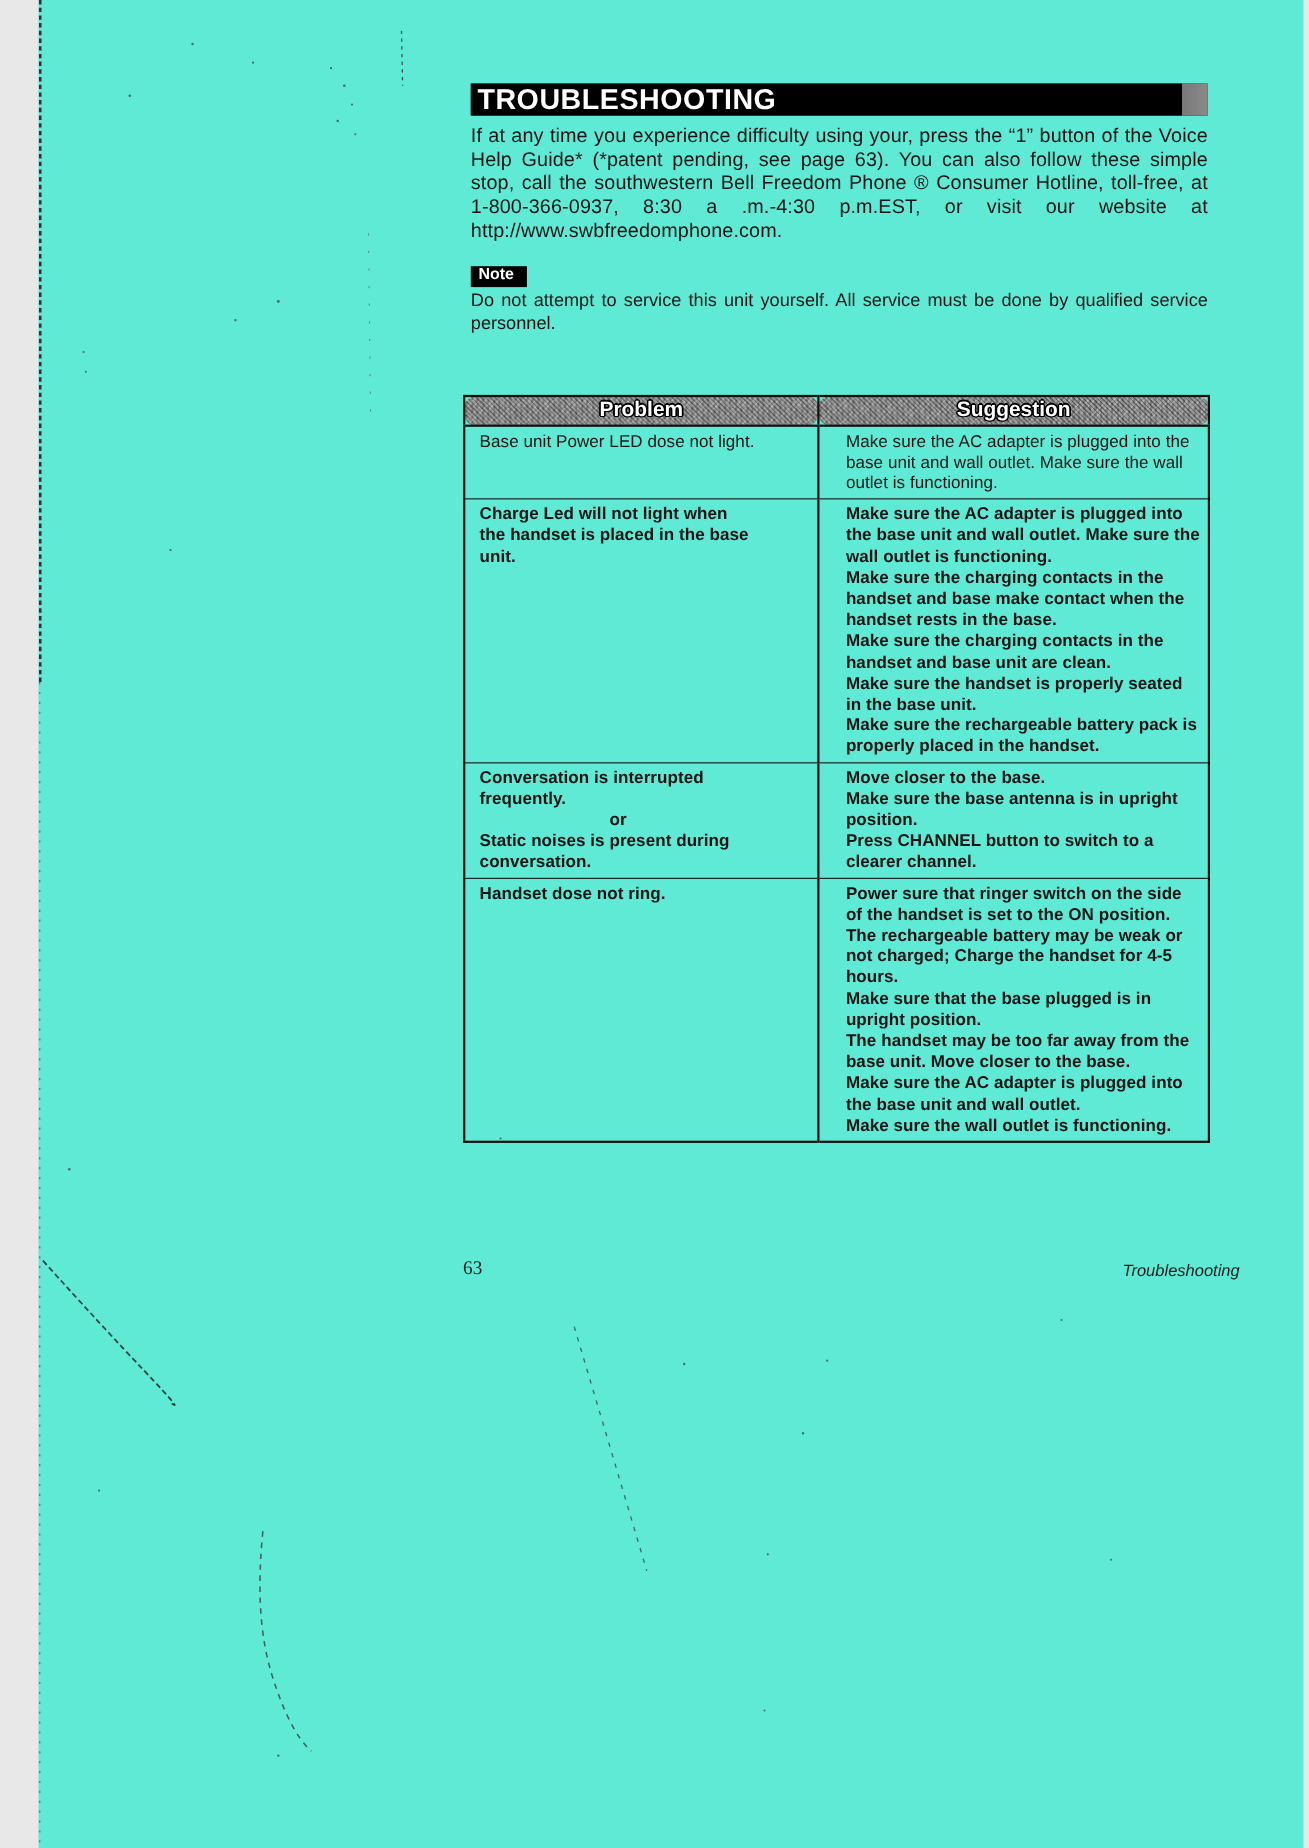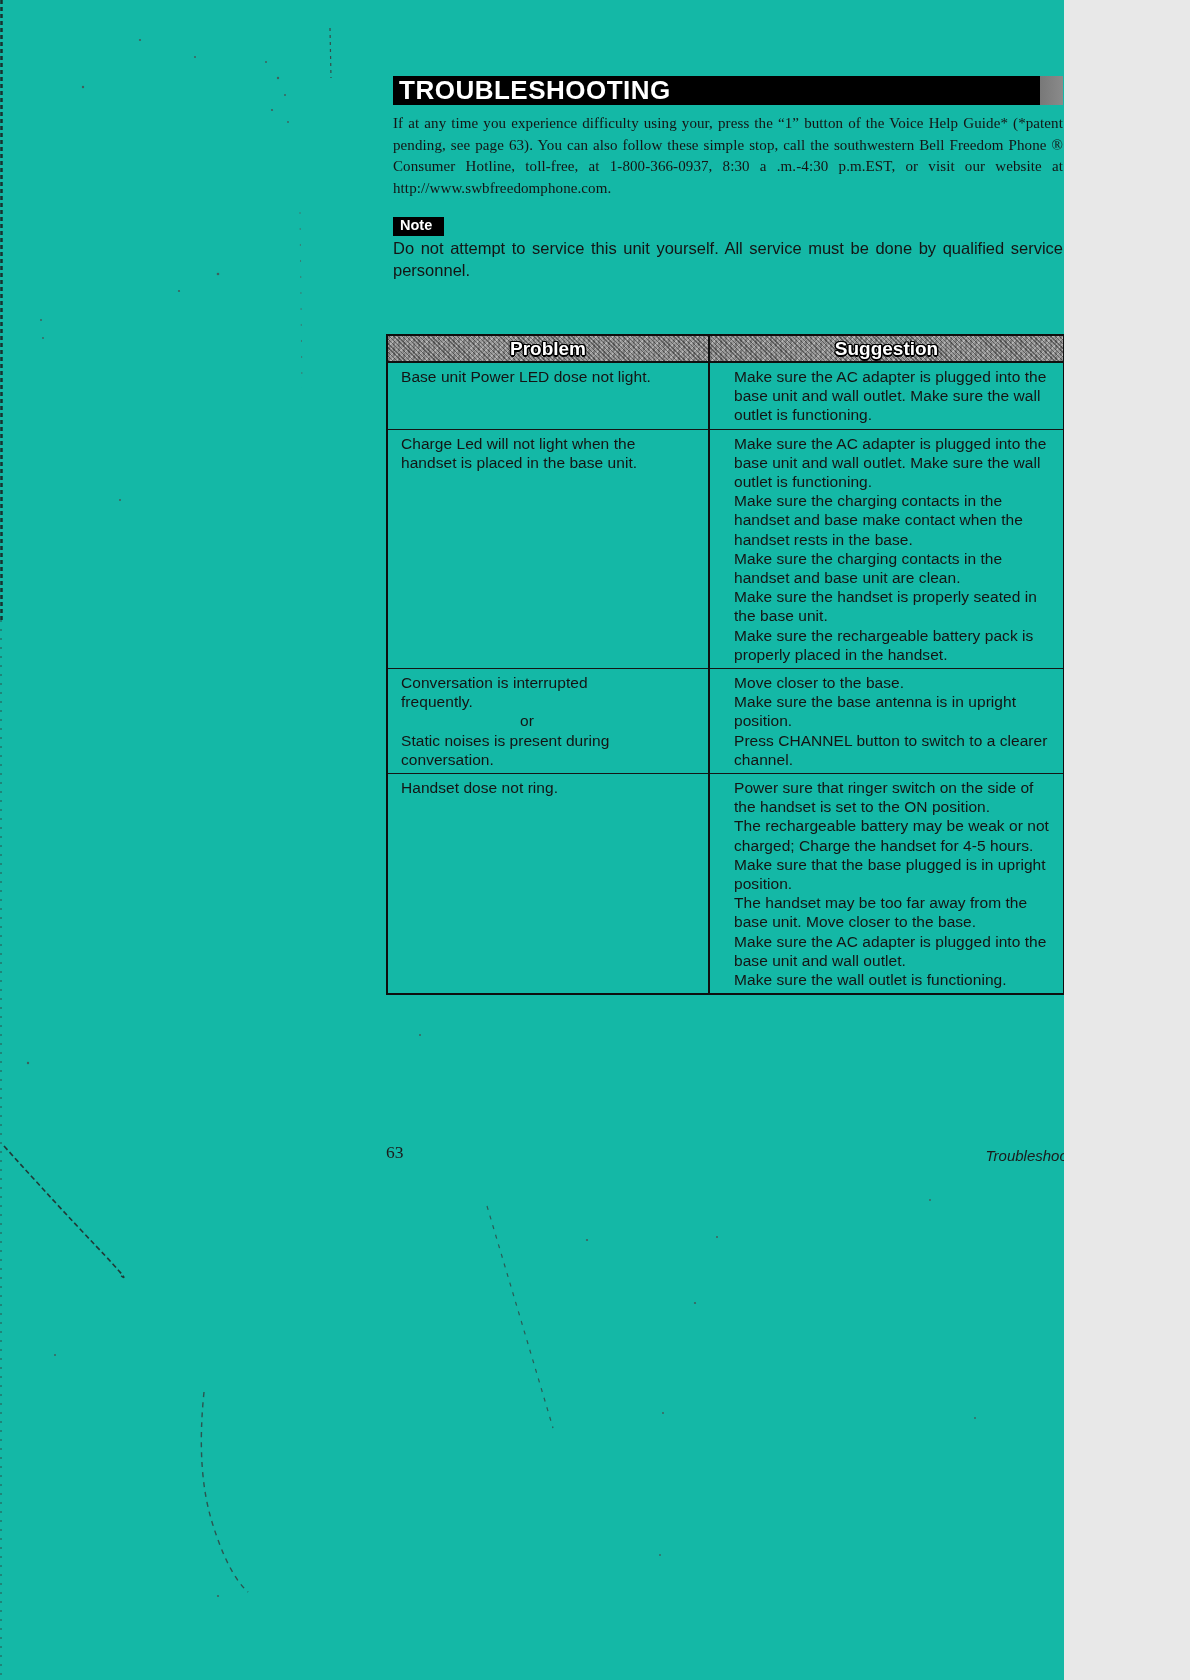--- a/index.html
+++ b/index.html
@@ -1,31 +1,31 @@
 <!DOCTYPE html>
 <html><head>
 <meta charset="utf-8">
 <style>
   html,body { margin:0; padding:0; background:#e8e8e8; }
   .page {
-    position:relative; width:1064px; height:1680px;
-    background:#14b8a6; overflow:hidden;
-    font-family:"Liberation Sans", sans-serif; color:#141414;
+    position:relative; width:1150px; height:1680px;
+    background:#5eead4; overflow:hidden;
+    font-family:"Liberation Sans", sans-serif; color:#141414;margin-left:35px;
   }
   .content { position:absolute; left:393px; top:76px; width:670px; }
 
   .title-bar {
     height:29px; line-height:29px;
     background:linear-gradient(to right, #000 0, #000 96.5%, #787878 96.5%, #8a8a8a 100%);
     color:#fff; font-size:26px; font-weight:bold; letter-spacing:0.5px;
     padding-left:6px; box-sizing:border-box;
   }
   .intro {
-    margin-top:8px; font-size:15px; line-height:21.5px;
-    text-align:justify; letter-spacing:0.1px;font-family:Liberation Serif, serif;
+    margin-top:8px; font-size:18px; line-height:21.5px;
+    text-align:justify; letter-spacing:0.1px;
   }
   .note-badge {
     display:inline-block; margin-top:3px; background:#000; color:#fff;
     font-size:14.5px; font-weight:bold; padding:0 12px 2px 7px; line-height:17px;text-align:center;
   }
   .note-text {
     margin-top:2px; font-size:16.5px; line-height:21.5px; text-align:justify;
   }
 
   .ts-table {
@@ -39,23 +39,24 @@
     height:27px; box-sizing:border-box;
     background-color:#979797;
     background-image:
       repeating-linear-gradient(45deg, rgba(0,0,0,.38) 0 1px, transparent 1px 3px),
       repeating-linear-gradient(-45deg, rgba(255,255,255,.30) 0 1px, transparent 1px 4px),
       repeating-linear-gradient(90deg, rgba(0,0,0,.18) 0 2px, transparent 2px 5px);
     color:#fff; font-size:19px; font-weight:bold; text-align:center;
     text-shadow:-1.5px 0 #000, 1.5px 0 #000, 0 -1.5px #000, 0 1.5px #000,
                 -1px -1px #000, 1px 1px #000, -1px 1px #000, 1px -1px #000;
     border-bottom:2px solid #101010;
+    border-radius:11px;
   }
   .ts-table th + th, .ts-table td + td { border-left:2px solid #101010; }
-  .ts-table tr + tr td { border-top:1.8px solid #151515; }
+  .ts-table tr + tr td { border-top:1.8px solid #151515;font-weight:bold; }
   .ts-table td {
     vertical-align:top; font-size:15.5px; line-height:19.2px;
     letter-spacing:0.05px;
   }
   .ts-table td.problem    { padding:4px 55px 4px 13px; }
   .ts-table td.suggestion { padding:4px 6px 4px 24px; }
   .ts-table .center { text-align:center; }
 
   .footer-page-num {
     position:absolute; left:386px; top:1142px;

